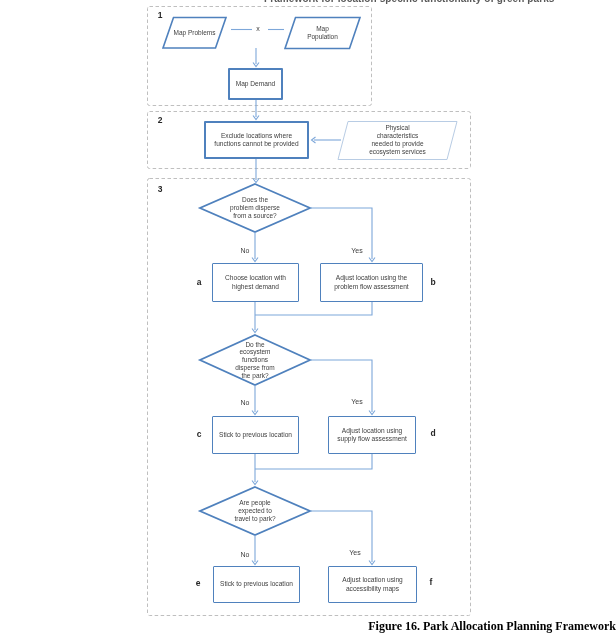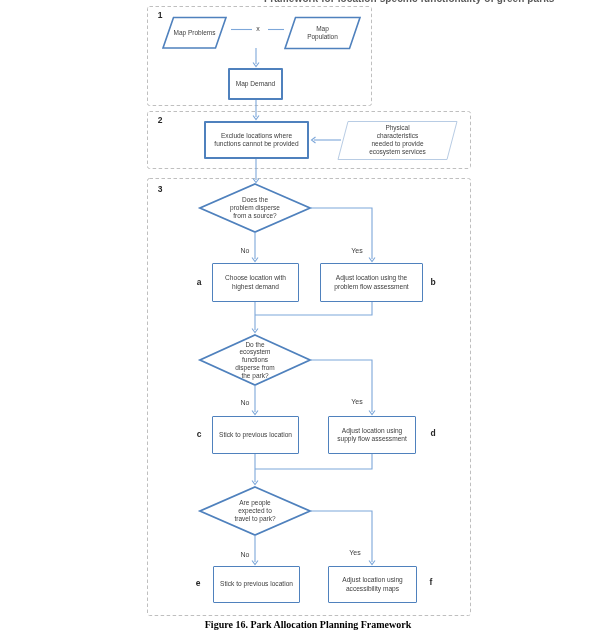--- a/index.html
+++ b/index.html
@@ -29,22 +29,22 @@
     position:absolute;display:flex;align-items:center;justify-content:center;
     text-align:center;font-size:6.5px;line-height:7.8px;color:#404040;
   }
   .shape-text .inner{display:block;}
   
   .branch{position:absolute;width:22px;text-align:center;font-size:7px;color:#404040;}
   
   .letter{position:absolute;width:14px;text-align:center;font-size:8.5px;font-weight:bold;color:#262626;}
   .x-sign{position:absolute;font-size:7px;color:#404040;width:12px;text-align:center;}
   .caption{
-    position:absolute;left:0;top:619px;width:616px;text-align:center;
-    font-family:"Liberation Serif",serif;font-weight:bold;font-size:10px;color:#000;
+    position:absolute;left:0;top:619px;width:616px;text-align:right;
+    font-family:"Liberation Serif",serif;font-weight:bold;font-size:12px;color:#000;
   }
 </style>
 </head>
 <body>
 
 <div id="stage">
 
   <div class="doc-title">Framework for location specific functionality of green parks</div>
 
   <svg width="616" height="634" viewBox="0 0 616 634">

